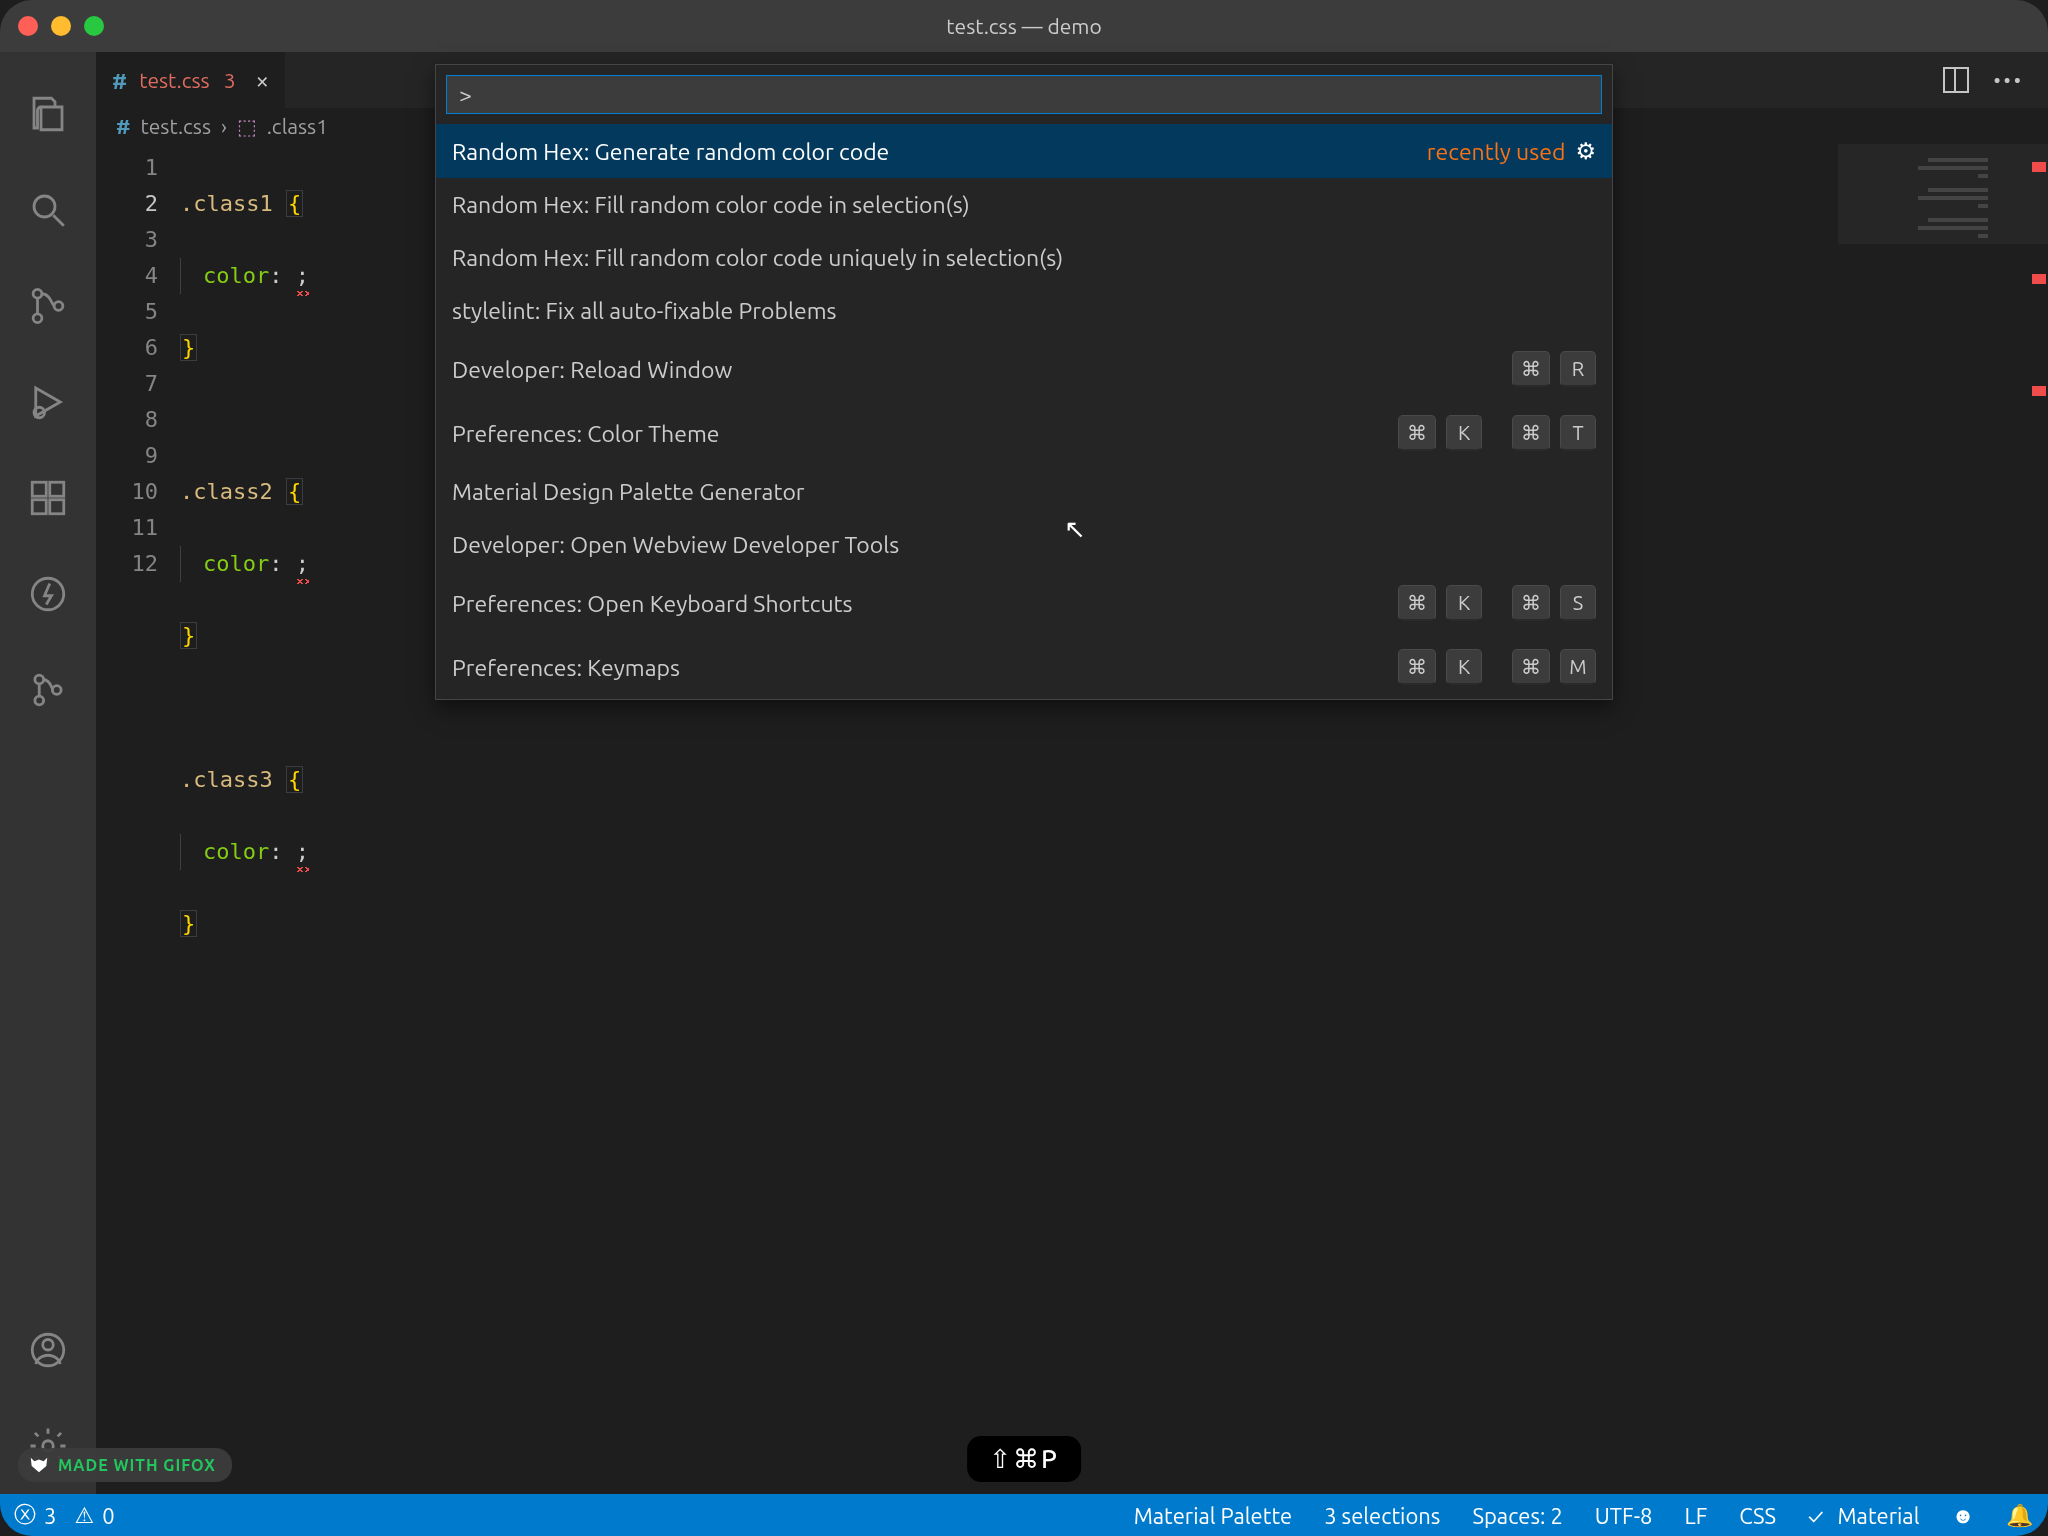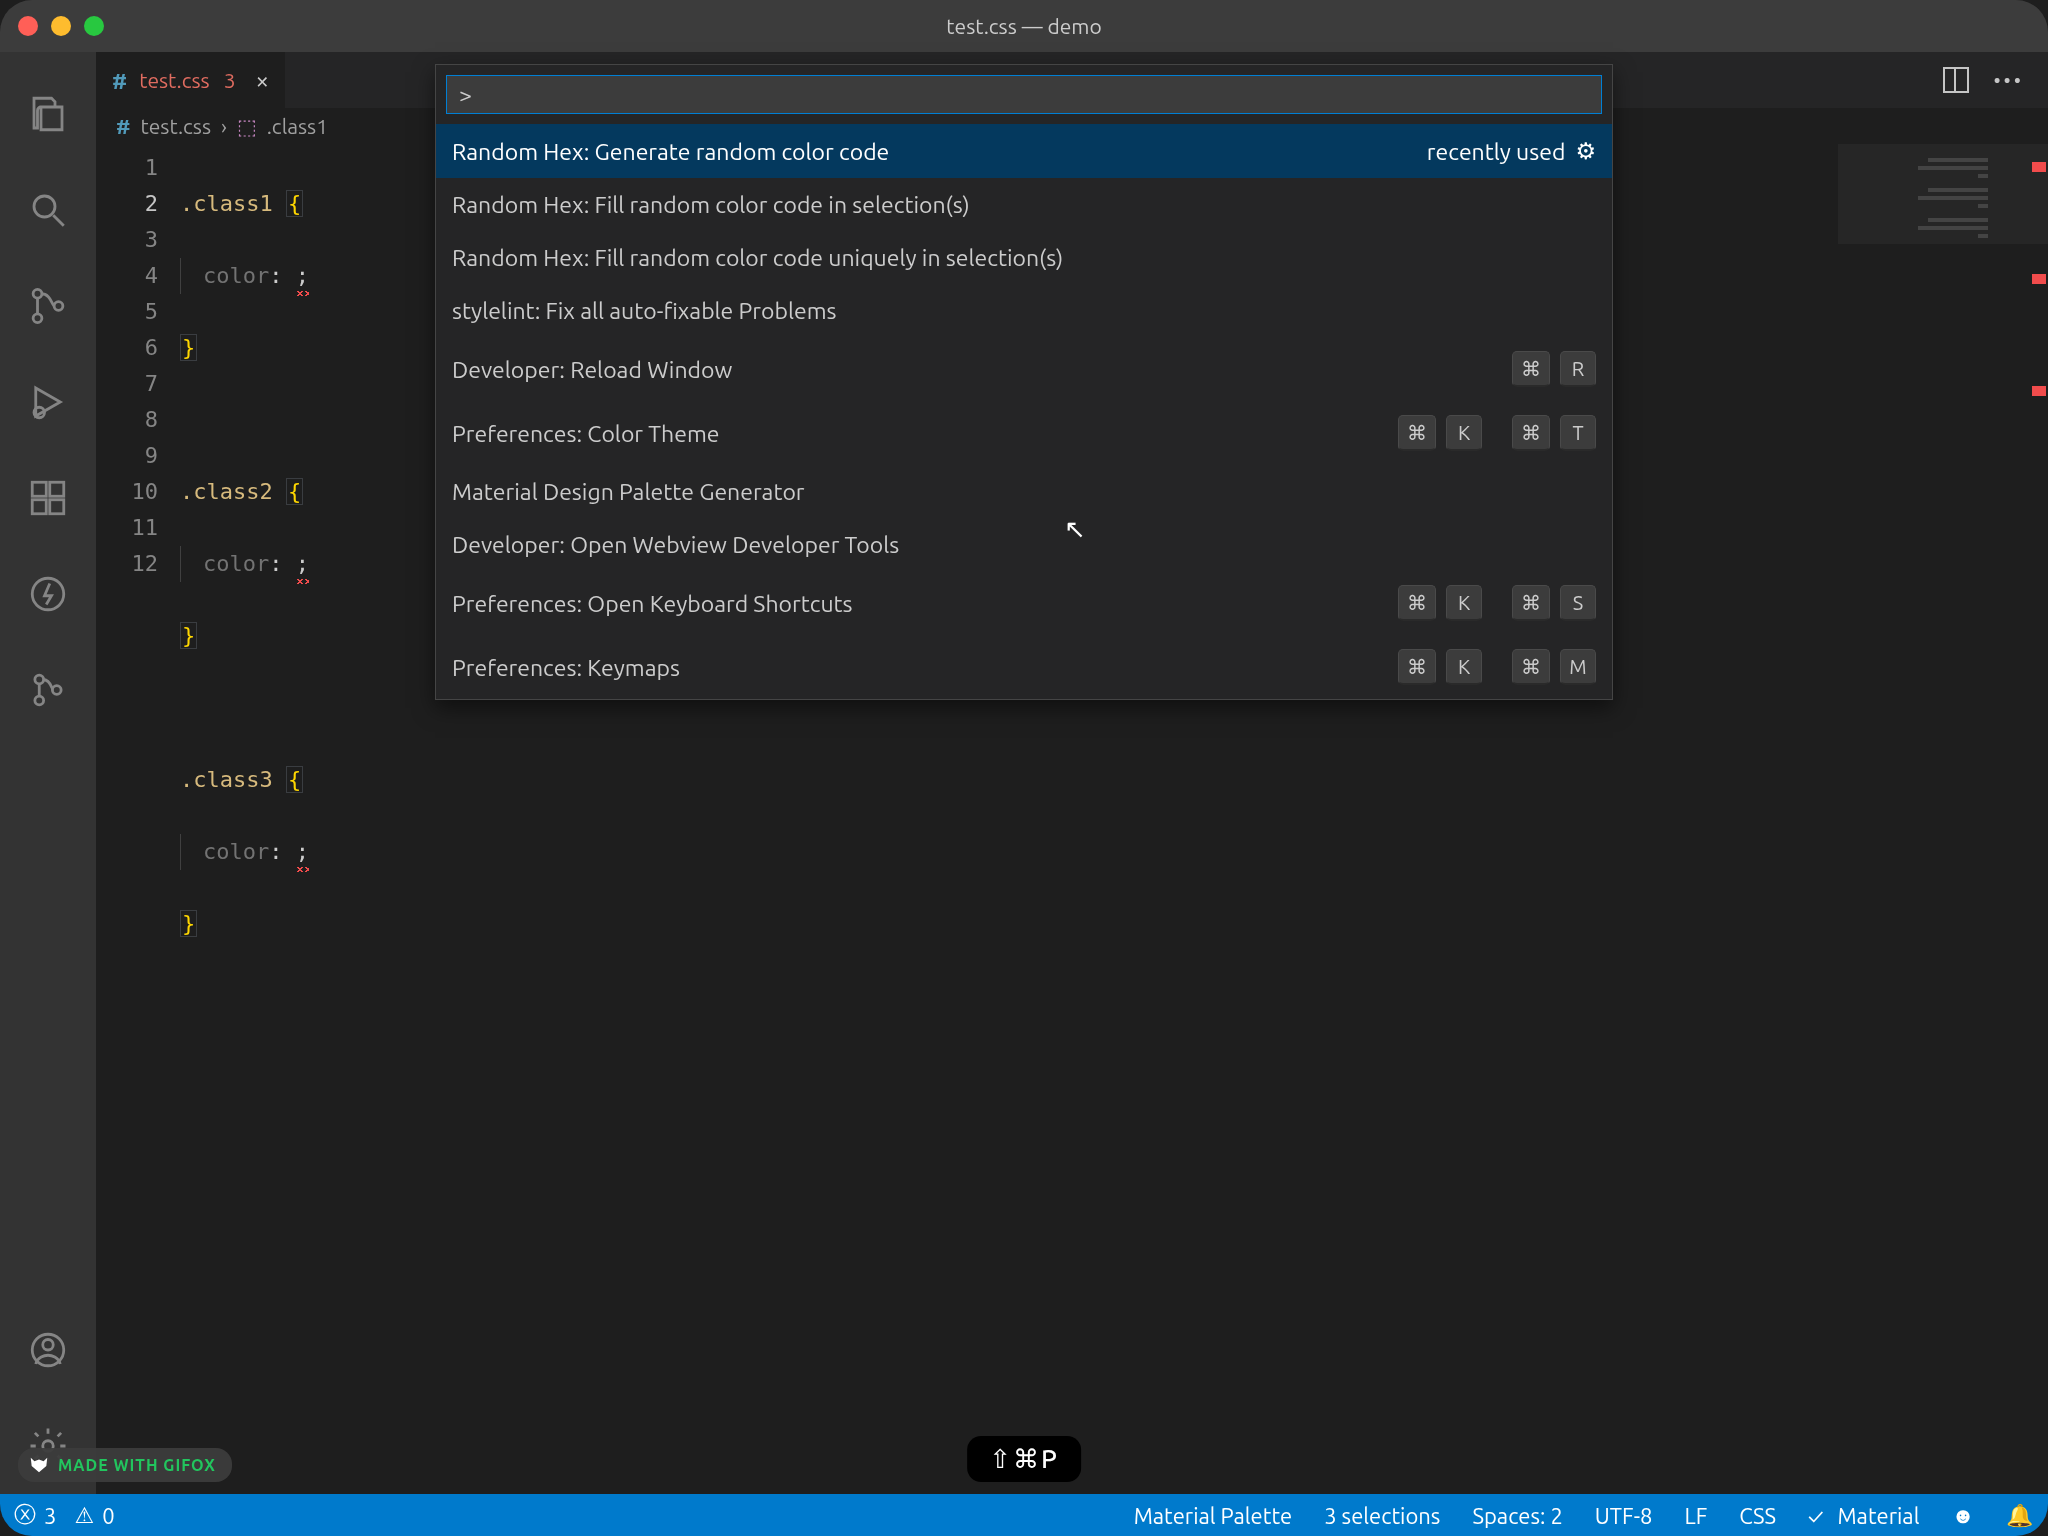--- a/index.html
+++ b/index.html
@@ -72,21 +72,21 @@
   .breadcrumb{height:36px;display:flex;align-items:center;padding-left:20px;gap:10px;color:#a0a0a0;font-size:21px;}
   .bc-sep{color:#a0a0a0;}
   .bc-sym{color:#c586c0;}
   
   .editor{flex:1;display:flex;position:relative;background:#1e1e1e;font-family:Menlo,Consolas,monospace;font-size:22px;}
   .gutter{width:84px;text-align:right;color:#858585;padding:6px 22px 0 0;line-height:36px;user-select:none;}
   .gutter .cur{color:#c6c6c6;}
   .code{flex:1;padding-top:6px;line-height:36px;white-space:pre;}
   .c-sel{color:#d7ba7d;}
   .c-bracket{color:#ffd700; border:1px solid #3a3d41;padding:0 1px;}
-  .c-prop{color:#737373;}
+  .c-prop{color:#84cc16;}
   .c-punc{color:#cccccc;}
   .c-guide{display:inline-block;border-left:1px solid #404040;height:36px;vertical-align:top;margin-right:22px;}
   .sqg{display:inline-block;position:relative;}
   .sqg::after{content:"";position:absolute;left:0;right:0;bottom:-2px;height:5px;
     background-image: linear-gradient(45deg,transparent 40%,#f14c4c 40%,#f14c4c 60%,transparent 60%),
                       linear-gradient(-45deg,transparent 40%,#f14c4c 40%,#f14c4c 60%,transparent 60%);
     background-size:8px 5px;background-repeat:repeat-x;}
   
   .minimap{position:absolute;top:0;right:0;width:210px;height:100%;}
   .mm-line{position:absolute;right:60px;height:4px;background:#444;}
@@ -108,21 +108,21 @@
   }
   .palette-list{}
   .pitem{
     display:flex;align-items:center;justify-content:space-between;
     padding:14px 16px; color:#cccccc; font-size:23px;
   }
   .pitem.sel{background:#04395e;color:#ffffff;}
   .pitem-label{white-space:nowrap;overflow:hidden;text-overflow:ellipsis;}
   .pitem-right{display:flex;align-items:center;gap:10px;}
   .recently{color:#8ab4e8;}
-  .pitem.sel .recently{color:#ffffff;}
+  .pitem.sel .recently{color:#f97316;}
   .gearico{color:#cccccc;}
   .pitem.sel .gearico{color:#ffffff;}
   .kbd{display:inline-flex;align-items:center;justify-content:center;
     min-width:36px;height:36px;padding:0 8px;
     background:#3c3c3c;border:1px solid #4a4a4a;border-bottom:2px solid #2a2a2a;
     border-radius:5px;font-size:20px;color:#cccccc;}
   .kbdgap{width:10px;}
   
   .statusbar{
     height:42px;background:#007acc;color:#ffffff;

